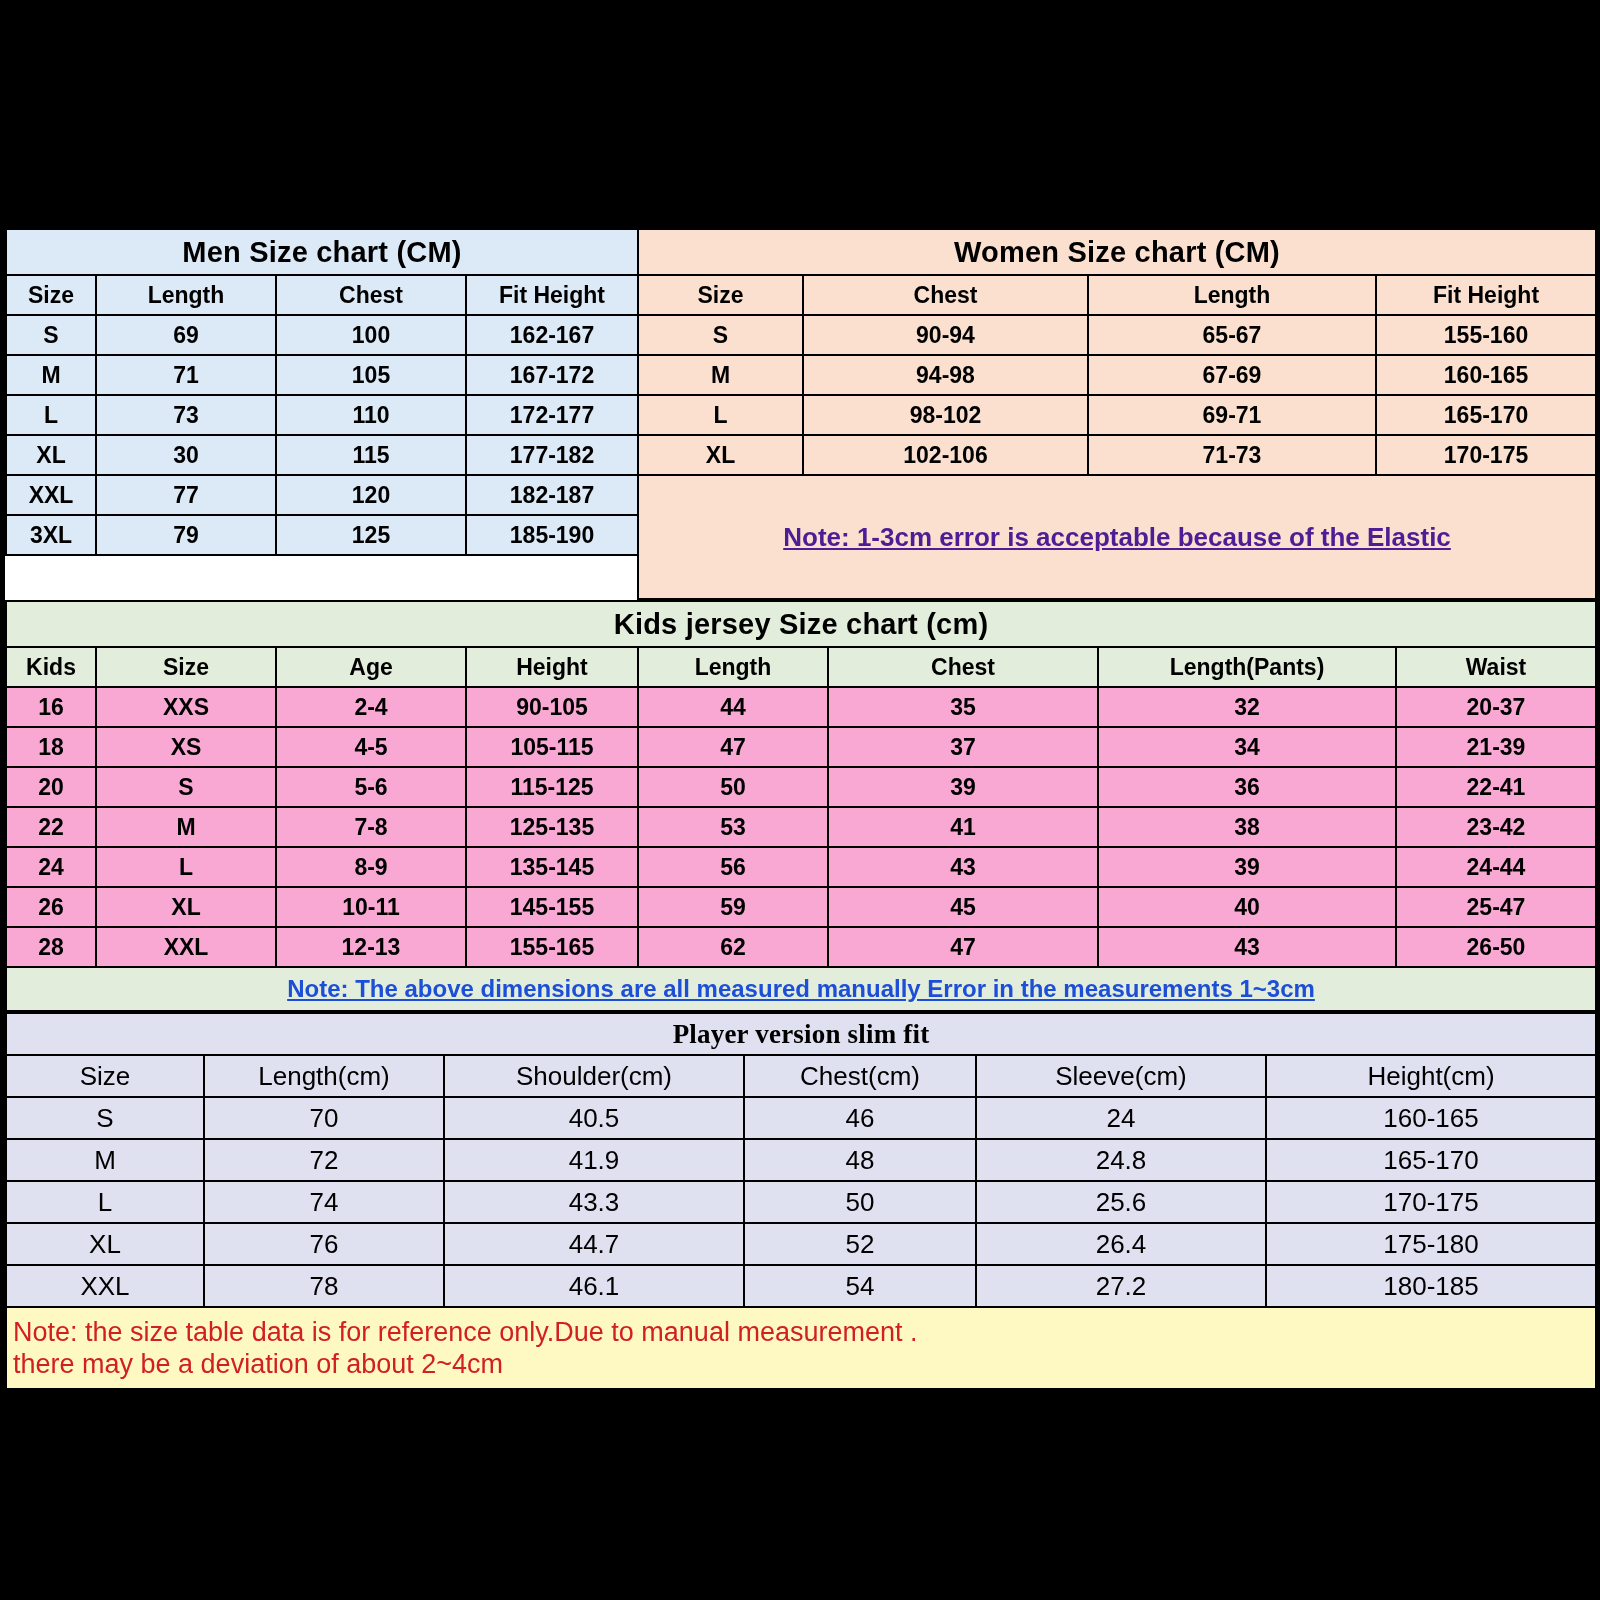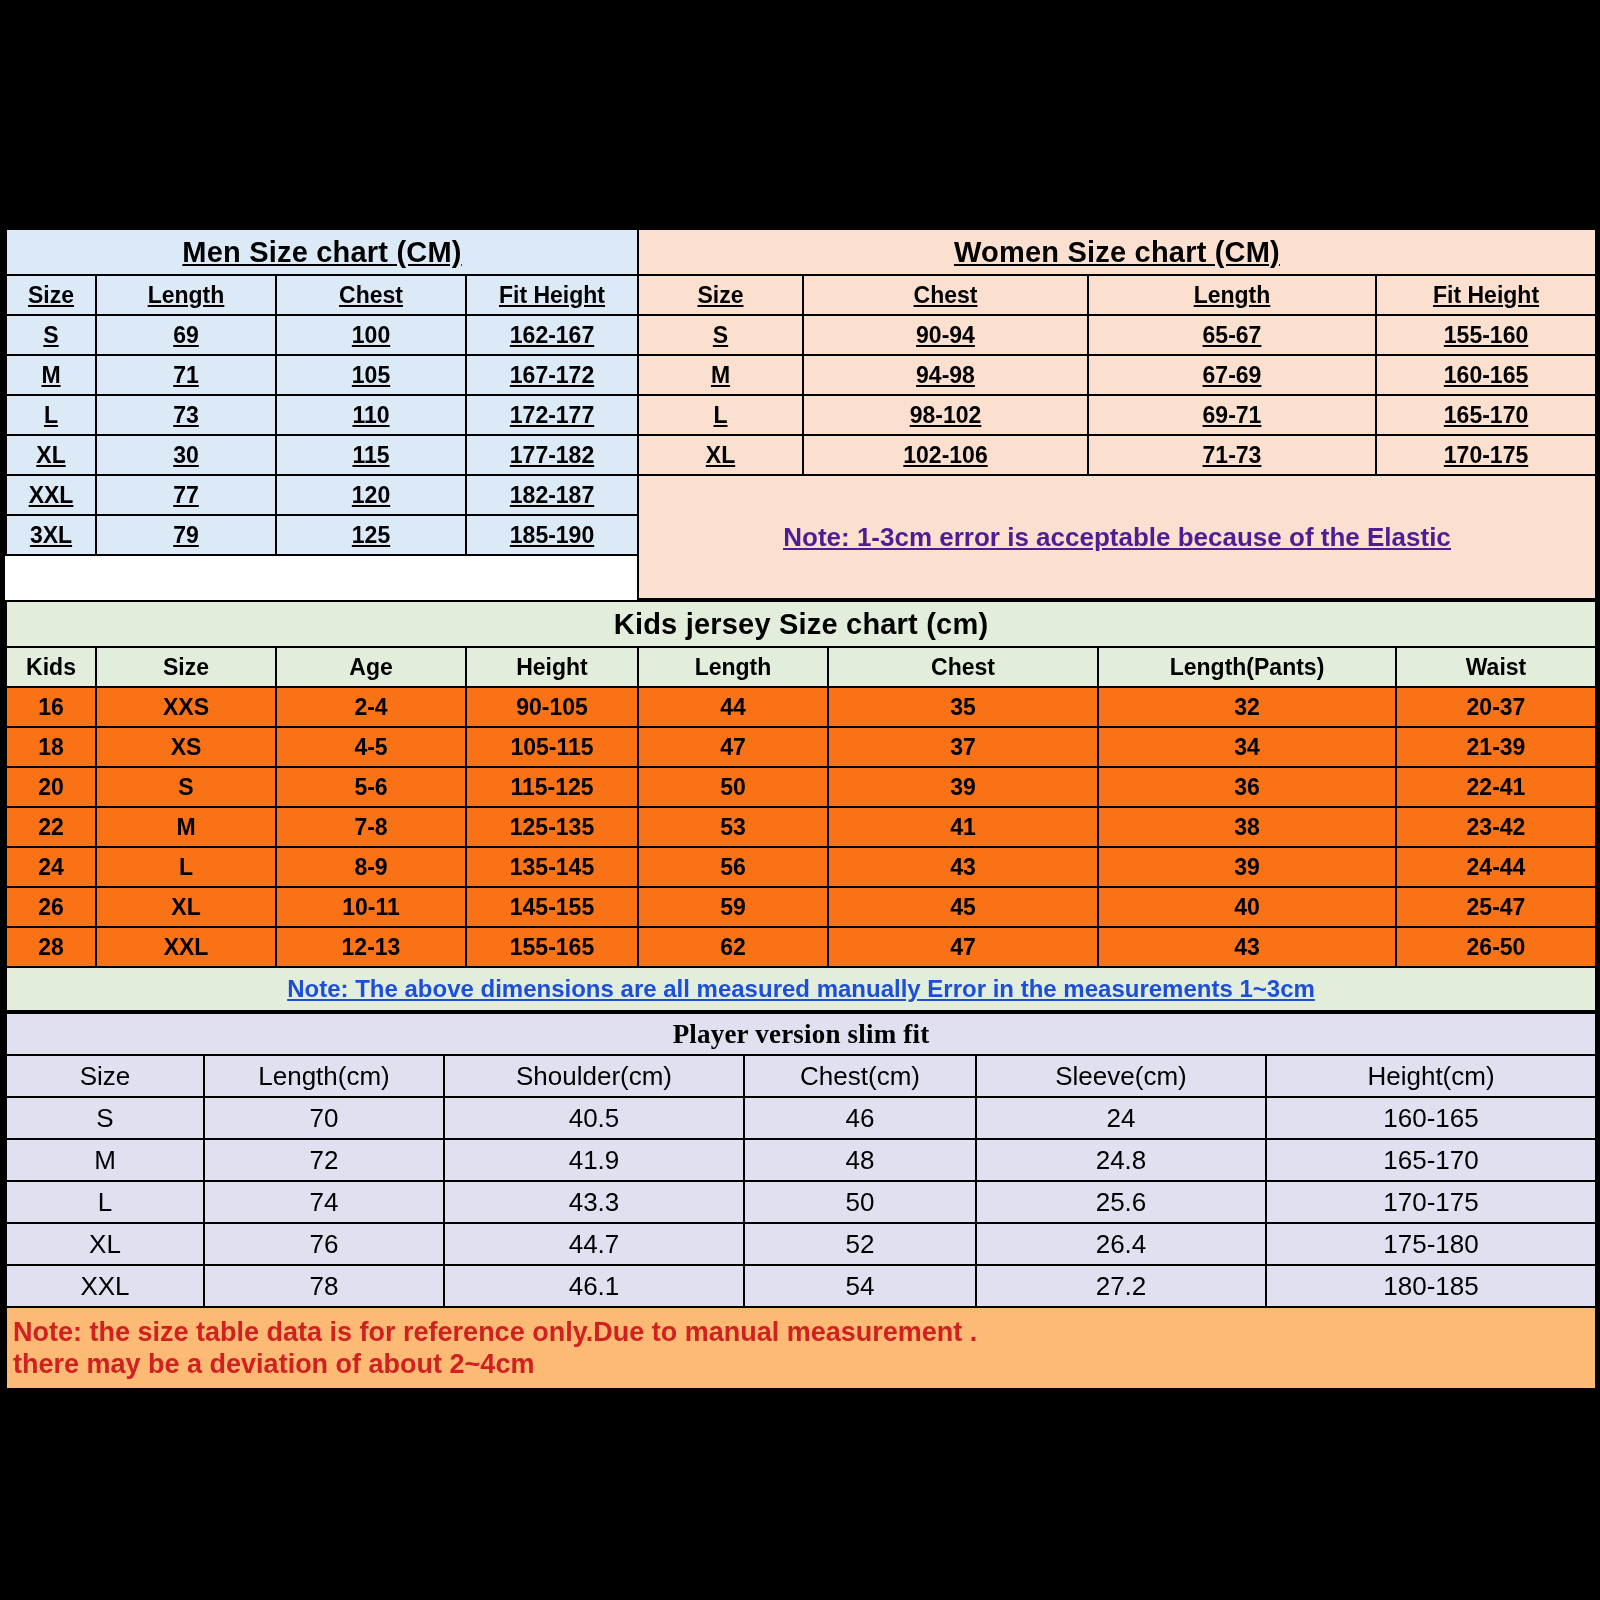--- a/index.html
+++ b/index.html
@@ -44,21 +44,20 @@
     color: #000000;
     padding: 0;
     white-space: nowrap;
     overflow: hidden;
   }
 
   
   .top-wrap {
     display: flex;
     width: 100%;
-    text-decoration: underline;
   }
   .men-block { width: 632px; }
   .women-block { width: 958px; }
 
   .title-row td {
     font-size: 29px;
     height: 44px;
     letter-spacing: 0.2px;
   }
   .men-block .title-row td { background: #dce9f7; }
@@ -77,21 +76,21 @@
   }
 
   
   .kids-block { width: 100%; }
   .kids-block .title-row td {
     background: #e2eedb;
     font-size: 29px;
     height: 44px;
   }
   .kids-block .hdr td { background: #e2eedb; font-size: 23px; height: 38px; }
-  .kids-block .body td { background: #f97316; font-size: 23px; height: 38px; }
+  .kids-block .body td { background: #f9a8d4; font-size: 23px; height: 38px; }
   .kids-note td {
     background: #e2eedb;
     color: #1d4ed8;
     font-size: 24px;
     height: 42px;
     text-decoration: underline;
   }
 
   
   .player-block { width: 100%; }
@@ -108,29 +107,29 @@
     height: 40px;
     font-weight: normal;
   }
   .player-block .body td {
     background: #dfe0f0;
     font-size: 26px;
     height: 40px;
     font-weight: normal;
   }
   .player-note td {
-    background: #fdba74;
+    background: #fef9c3;
     color: #d02020;
     font-size: 27px;
     height: 80px;
     text-align: left;
     padding-left: 6px;
     line-height: 1.2;
     white-space: normal;
-    font-weight: bold;
+    font-weight: normal;
     margin-left: 37px;
   }
 </style>
 </head>
 <body>
 
 <div class="page">
   <div class="sheet">
 
     <div class="top-wrap">

